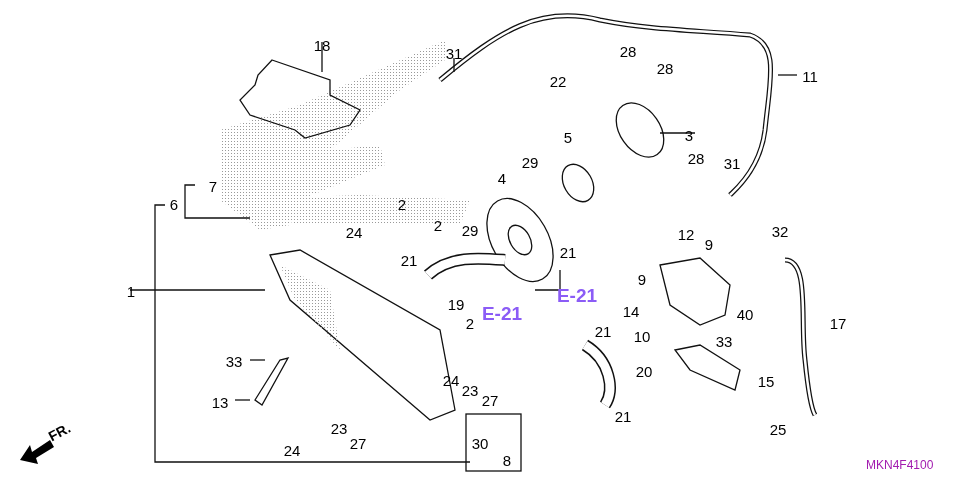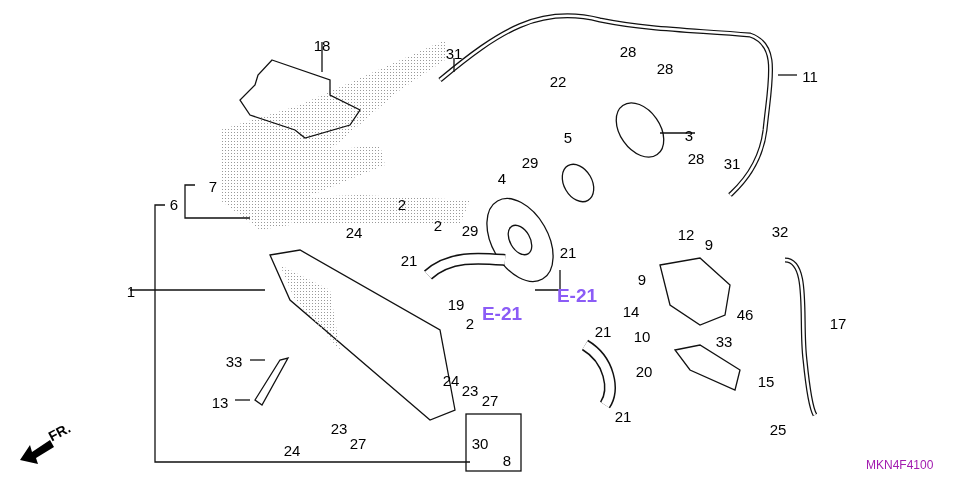--- a/index.html
+++ b/index.html
@@ -94,21 +94,21 @@
 <div class="lbl" style="left:470px;top:230px">29</div>
 <div class="lbl" style="left:686px;top:234px">12</div>
 <div class="lbl" style="left:780px;top:231px">32</div>
 <div class="lbl" style="left:709px;top:244px">9</div>
 <div class="lbl" style="left:409px;top:260px">21</div>
 <div class="lbl" style="left:568px;top:252px">21</div>
 <div class="lbl" style="left:131px;top:291px">1</div>
 <div class="lbl" style="left:456px;top:304px">19</div>
 <div class="lbl" style="left:642px;top:279px">9</div>
 <div class="lbl" style="left:631px;top:311px">14</div>
-<div class="lbl" style="left:745px;top:314px">46</div>
+<div class="lbl" style="left:745px;top:314px">40</div>
 <div class="lbl" style="left:470px;top:323px">2</div>
 <div class="lbl" style="left:603px;top:331px">21</div>
 <div class="lbl" style="left:838px;top:323px">17</div>
 <div class="lbl" style="left:642px;top:336px">10</div>
 <div class="lbl" style="left:724px;top:341px">33</div>
 <div class="lbl" style="left:234px;top:361px">33</div>
 <div class="lbl" style="left:451px;top:380px">24</div>
 <div class="lbl" style="left:470px;top:390px">23</div>
 <div class="lbl" style="left:490px;top:400px">27</div>
 <div class="lbl" style="left:644px;top:371px">20</div>

